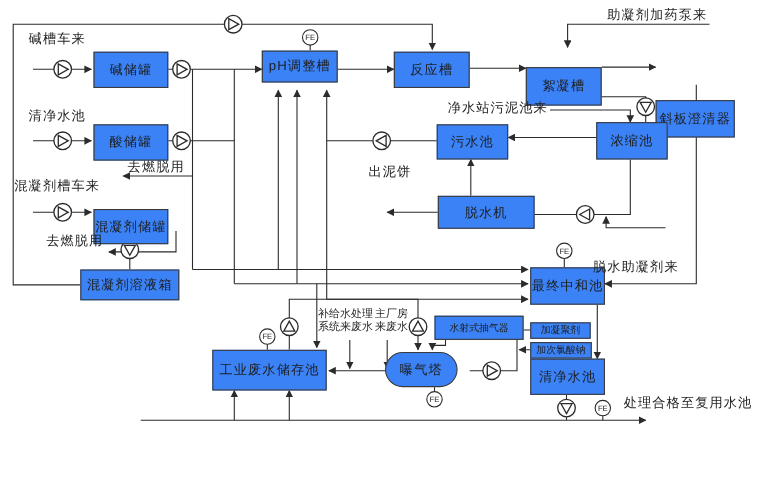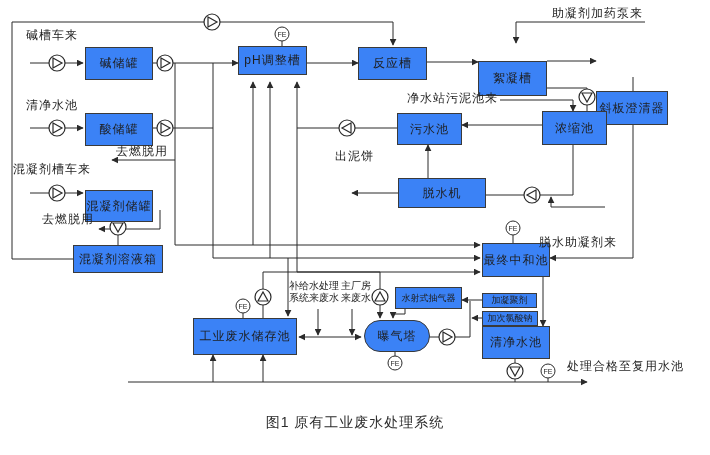--- a/index.html
+++ b/index.html
@@ -189,35 +189,34 @@
   <div class="box" style="left:73px;top:245px;width:90px;height:28px;">混凝剂溶液箱</div>
   <div class="box" style="left:238px;top:46px;width:69px;height:29px;text-align:right;">pH调整槽</div>
   <div class="box" style="left:358px;top:47px;width:69px;height:33px;">反应槽</div>
   <div class="box" style="left:478px;top:45px;width:69px;height:35px;margin-top:16px;">絮凝槽</div>
   <div class="box" style="left:596px;top:43px;width:72px;height:34px;margin-top:48px;">斜板澄清器</div>
   <div class="box" style="left:397px;top:113px;width:65px;height:32px;">污水池</div>
   <div class="box" style="left:542px;top:111px;width:65px;height:34px;">浓缩池</div>
   <div class="box" style="left:398px;top:178px;width:88px;height:30px;">脱水机</div>
   <div class="box" style="left:482px;top:243px;width:68px;height:34px;">最终中和池</div>
   <div class="box" style="left:193px;top:318px;width:104px;height:37px;">工业废水储存池</div>
-  <div class="box" style="left:364px;top:320px;width:66px;height:32px;border-radius:16px;">曝气塔</div>
-  <div class="box small" style="left:395px;top:287px;width:67px;height:22px;text-align:right;">水射式抽气器</div>
+  <div class="box" style="left:350px;top:320px;width:66px;height:32px;border-radius:16px;">曝气塔</div>
+  <div class="box small" style="left:395px;top:287px;width:81px;height:22px;text-align:right;">水射式抽气器</div>
   <div class="box small" style="left:482px;top:293px;width:55px;height:15px;">加凝聚剂</div>
   <div class="box small" style="left:482px;top:311px;width:56px;height:15px;">加次氯酸钠</div>
   <div class="box" style="left:482px;top:326px;width:68px;height:33px;">清净水池</div>
 
   <div class="lbl" style="left:26px;top:28px;">碱槽车来</div>
   <div class="lbl" style="left:26px;top:98px;">清净水池</div>
   <div class="lbl" style="left:13px;top:162px;">混凝剂槽车来</div>
   <div class="lbl" style="left:116px;top:144px;">去燃脱用</div>
   <div class="lbl" style="left:42px;top:212px;">去燃脱用</div>
   <div class="lbl" style="left:407px;top:91px;">净水站污泥池来</div>
   <div class="lbl" style="left:552px;top:6px;">助凝剂加药泵来</div>
   <div class="lbl" style="left:335px;top:149px;">出泥饼</div>
   <div class="lbl" style="left:539px;top:211px;margin-top:24px;">脱水助凝剂来</div>
   <div class="lbl tiny" style="left:289px;top:280px;">补给水处理
 系统来废水</div>
   <div class="lbl tiny" style="left:341px;top:280px;">主厂房
 来废水</div>
   <div class="lbl" style="left:567px;top:359px;">处理合格至复用水池</div>
 
-  <div id="caption">图1 原有工业废水处理系统</div>
 </div>
 
 </body></html>

